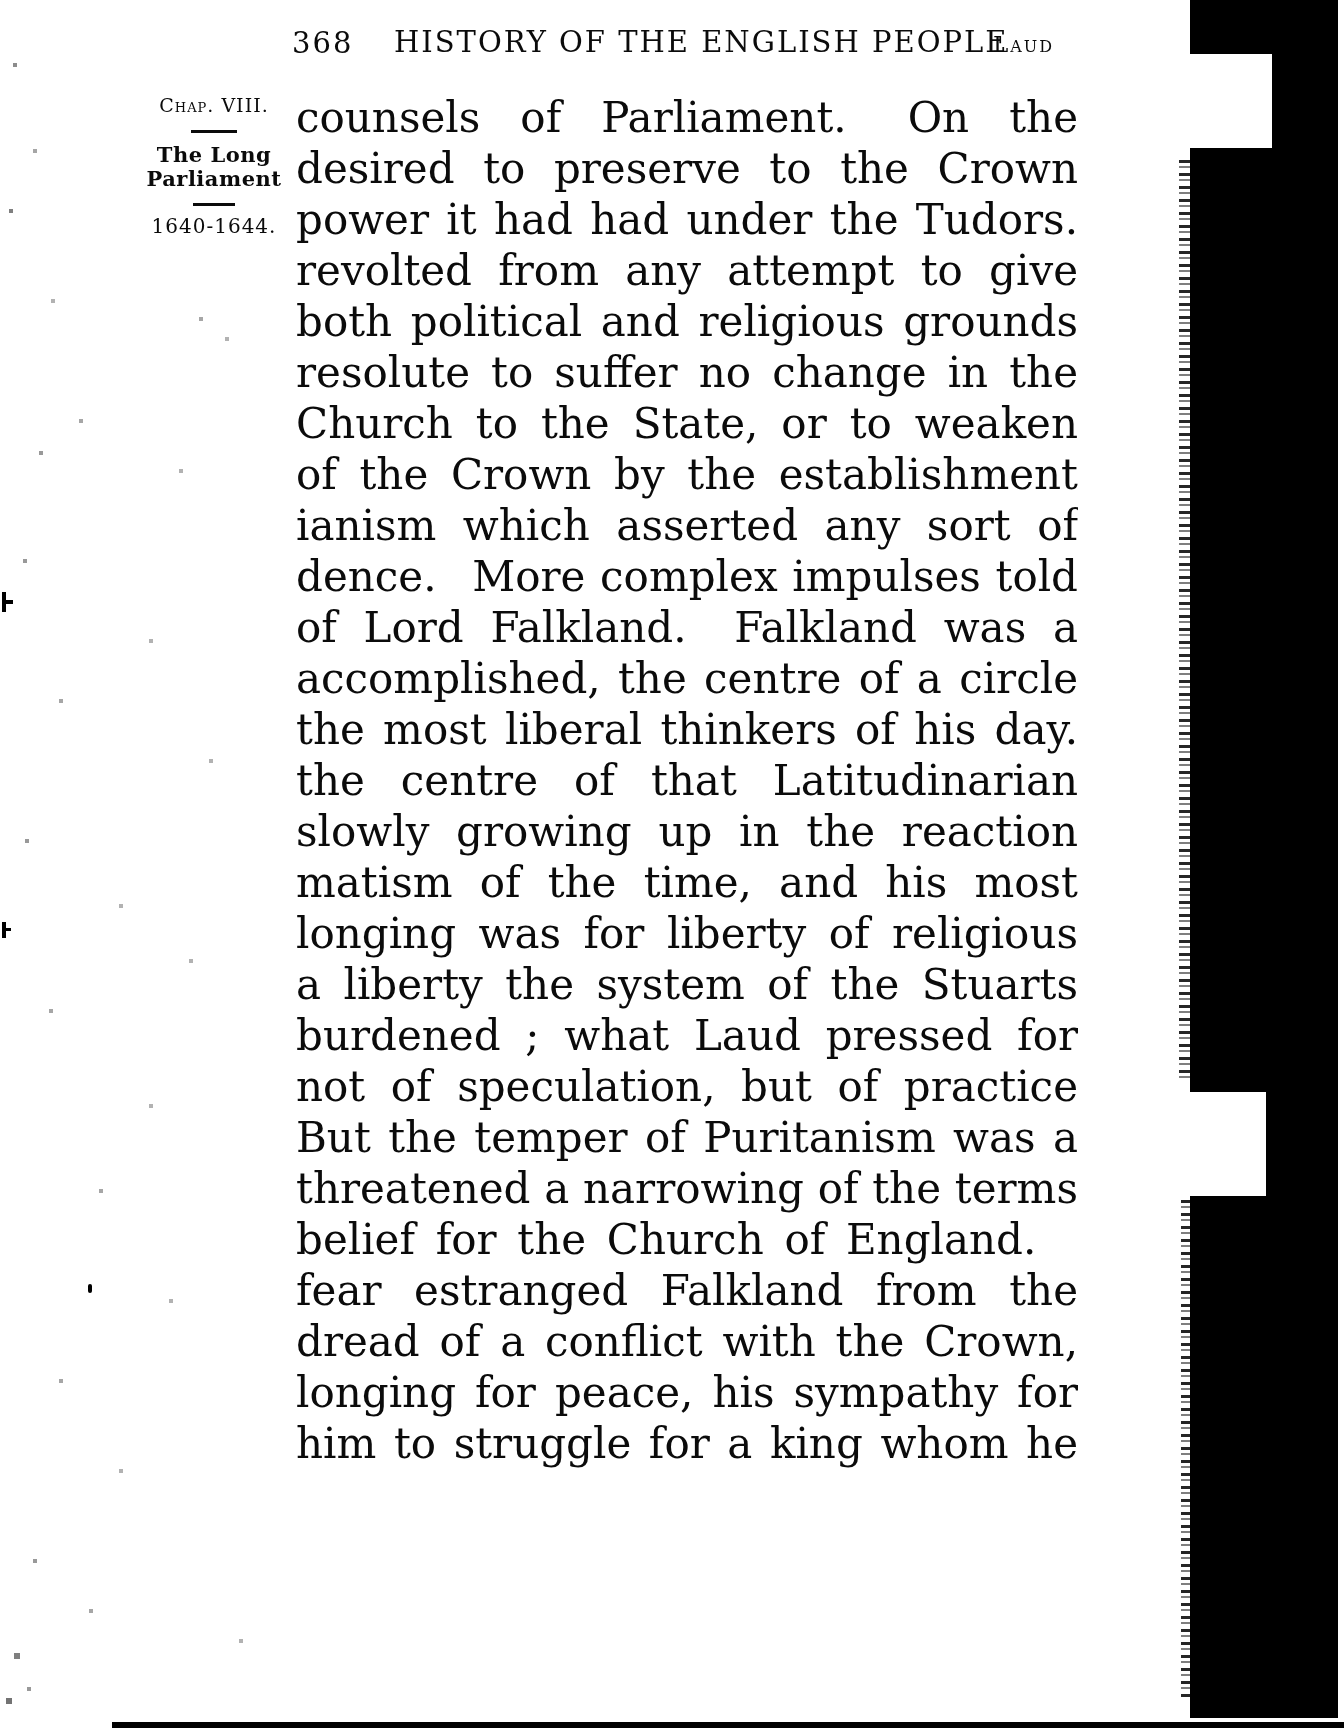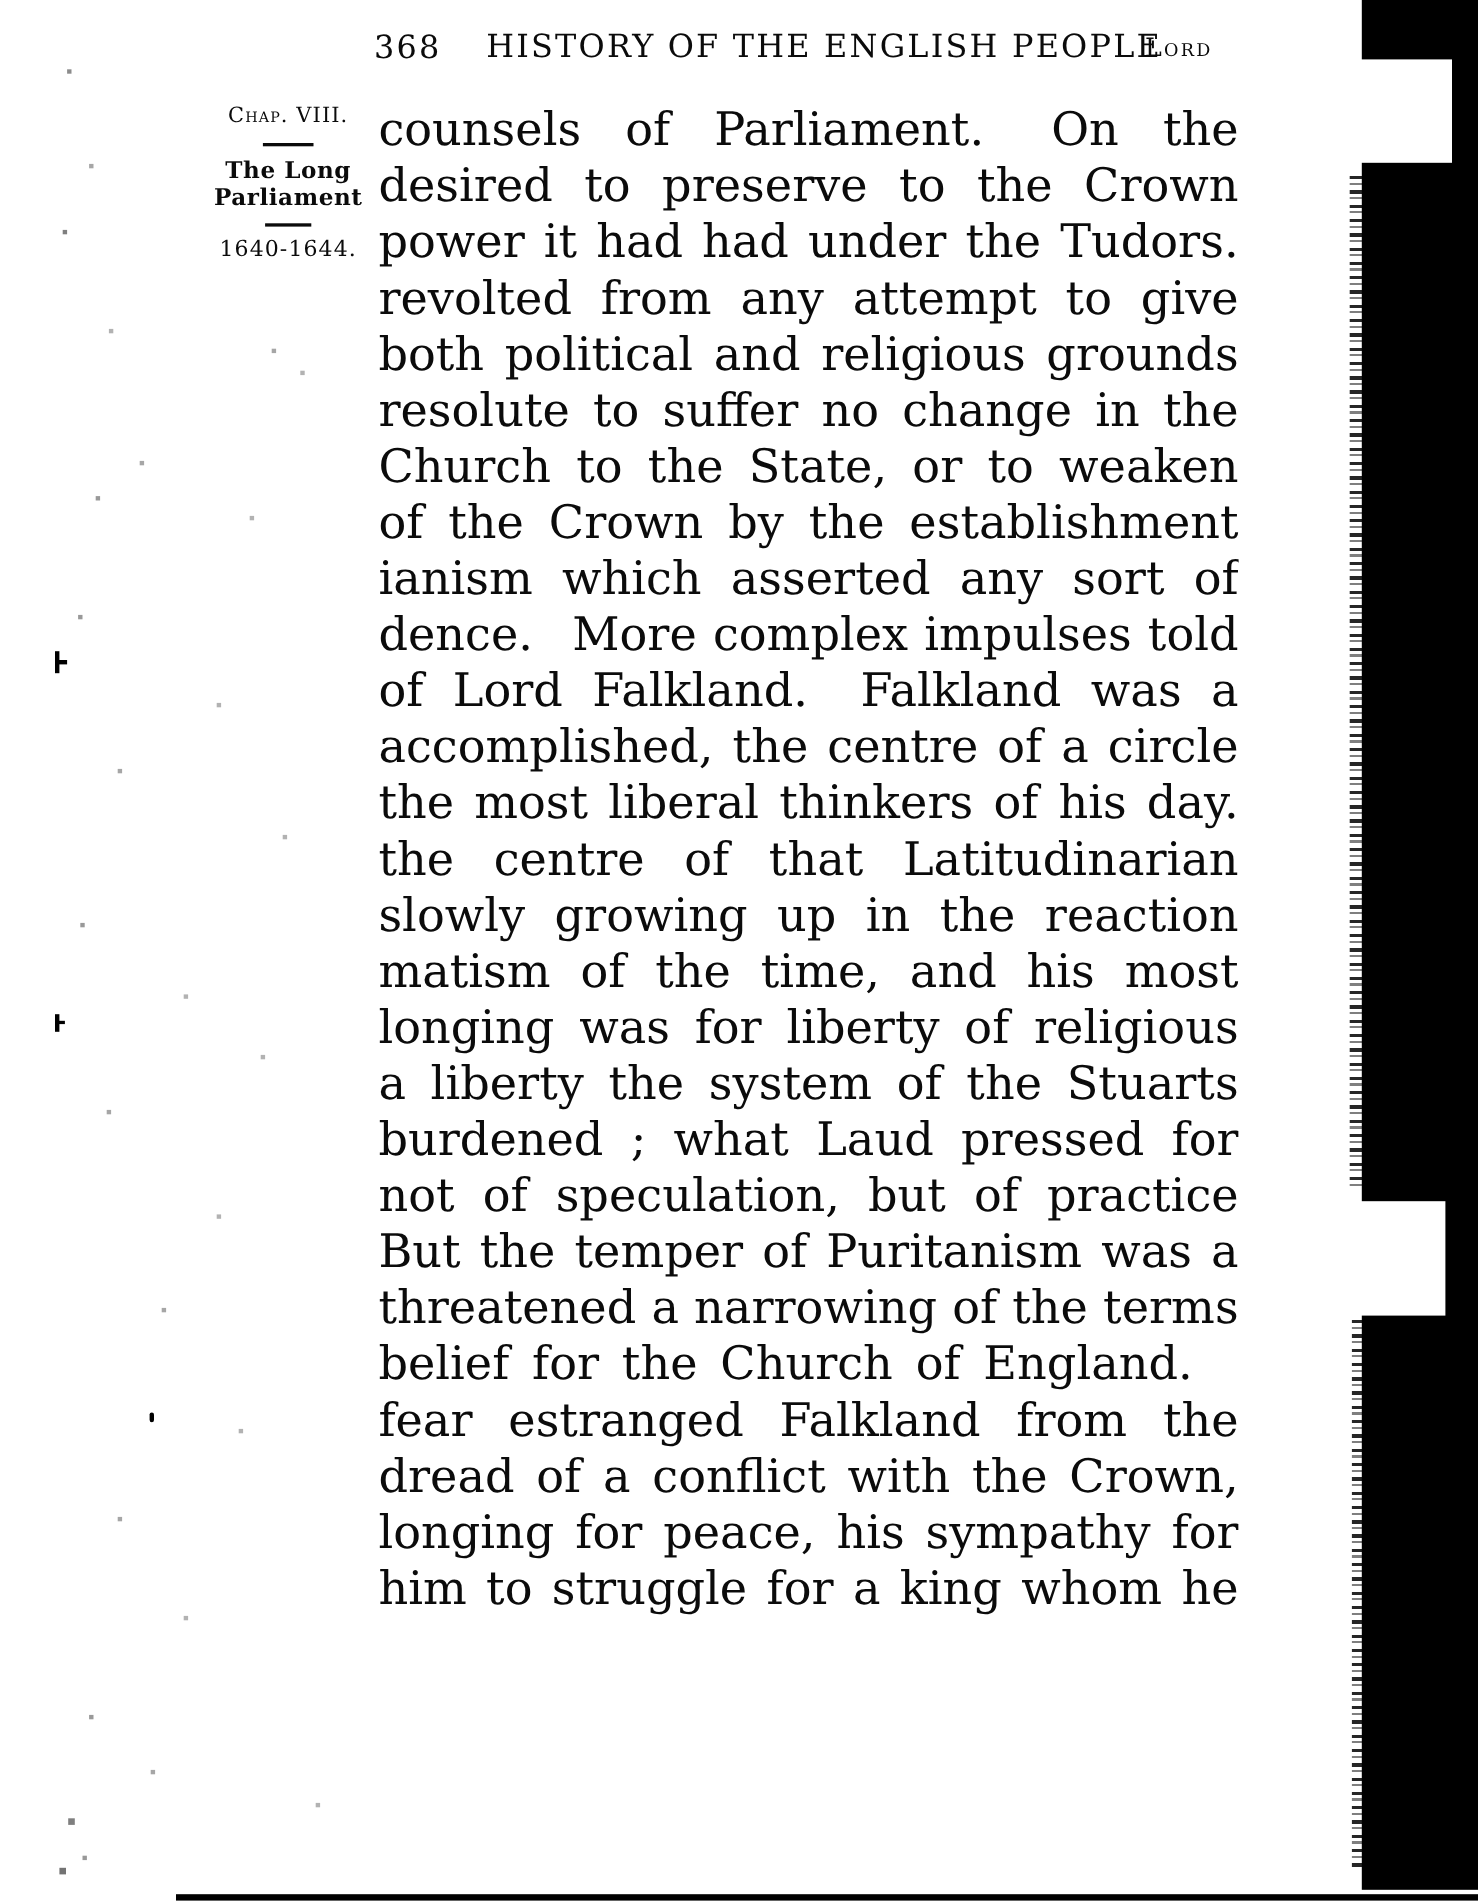--- a/index.html
+++ b/index.html
@@ -4,21 +4,21 @@
 <style>
   html,body{margin:0;padding:0;}
   body{
     width:1344px;height:1728px;
     background:#ffffff;
     font-family:"DejaVu Serif", serif;
     color:#0b0b0b;
     position:relative;
     overflow:hidden;
   }
-  .page{position:absolute;inset:0;margin-left:48px;}
+  .page{position:absolute;inset:0;}
 
   
   .page-num{
     position:absolute;left:292px;top:26px;
     font-size:29px;letter-spacing:2px;
   }
   .running-title{
     position:absolute;left:394px;top:25px;width:566px;
     font-size:29px;letter-spacing:2px;white-space:nowrap;
     text-align:center;
@@ -117,21 +117,21 @@
   .tick-h2{left:2px;top:928px;width:9px;height:3px;}
   .apos{left:88px;top:1284px;width:4px;height:9px;border-radius:2px;}
 </style>
 </head>
 <body>
 
 <div class="page">
 
   <div class="page-num">368</div>
   <div class="running-title">HISTORY OF THE ENGLISH PEOPLE</div>
-  <div class="book-label">Lord</div>
+  <div class="book-label">Laud</div>
 
   <div class="margin-notes">
     <div class="chap">Chap. VIII.</div>
     <div class="rule"></div>
     <div class="note-title">The Long</div>
     <div class="note-title">Parliament</div>
     <div class="rule rule2"></div>
     <div class="date-range">1640-1644.</div>
   </div>
 

